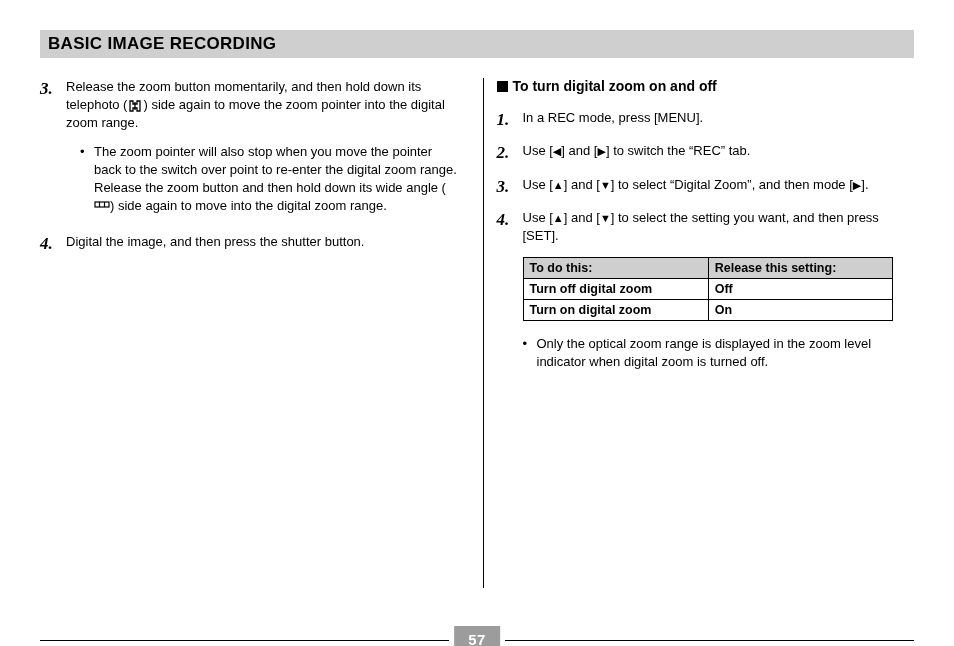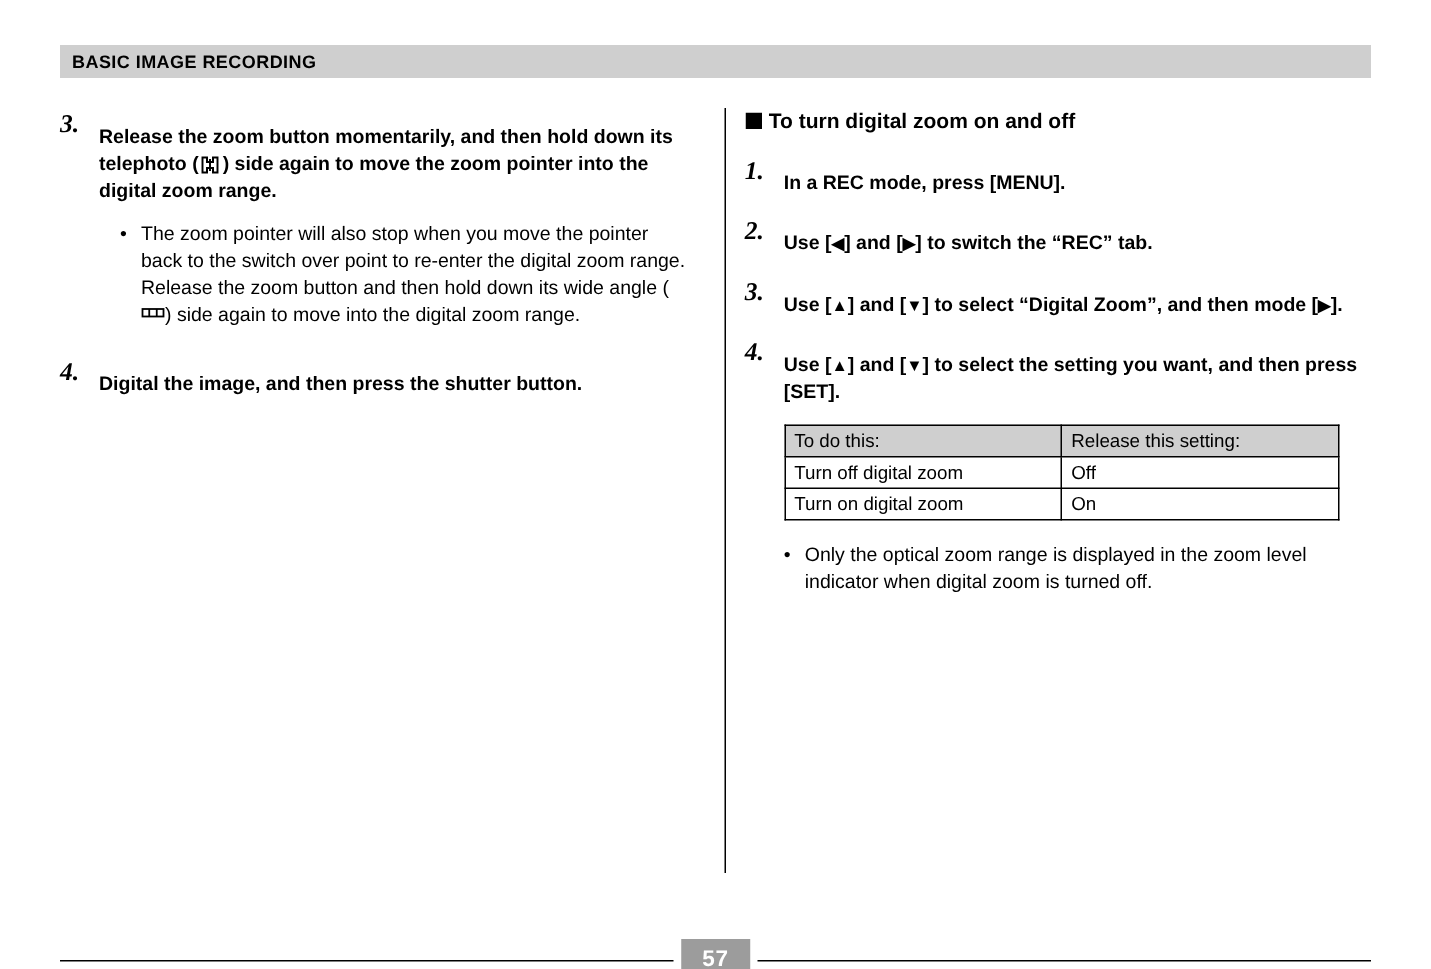--- a/index.html
+++ b/index.html
@@ -18,21 +18,21 @@
     width: 954px;
     height: 646px;
     box-sizing: border-box;
     padding: 30px 40px 0 40px;
   }
   .header {
     background: #cfcfcf;
     padding: 4px 8px;
     font-weight: bold;
     letter-spacing: 0.3px;
-    font-size: 12px;
+    font-size: 17px;
   }
   .columns {
     display: flex;
     margin-top: 20px;
   }
   .col {
     width: 50%;
     position: relative;
   }
   .col-left { padding-right: 25px; }
@@ -52,24 +52,23 @@
   .num {
     font-style: italic;
     font-weight: bold;
     font-size: 17px;
     font-family: Georgia, 'Times New Roman', serif;
     width: 26px;
     flex: none;
     line-height: 1.25;
   }
   .num-body {
-    font-weight: bold;
+    font-weight: normal;
     line-height: 1.4;
     flex: 1;
-    margin-top: 10px;
   }
   .num-body .icon {
     display: inline-block;
     vertical-align: middle;
     line-height: 0;
     margin: 0 1px;
   }
   .bullet-block {
     margin: 10px 0 18px 40px;
   }
@@ -98,21 +97,21 @@
     border-collapse: collapse;
     width: 370px;
     margin-left: 26px;
     margin-top: 4px;
     font-size: 12.5px;
   }
   table.settings th, table.settings td {
     border: 1px solid #000;
     padding: 3px 6px;
     text-align: left;
-    font-weight: normal;
+    font-weight: bold;
   }
   table.settings th {
     background: #cfcfcf;
   }
   .post-bullet { margin: 14px 0 0 26px; }
 
   .footer {
     position: absolute;
     left: 40px;
     right: 40px;

